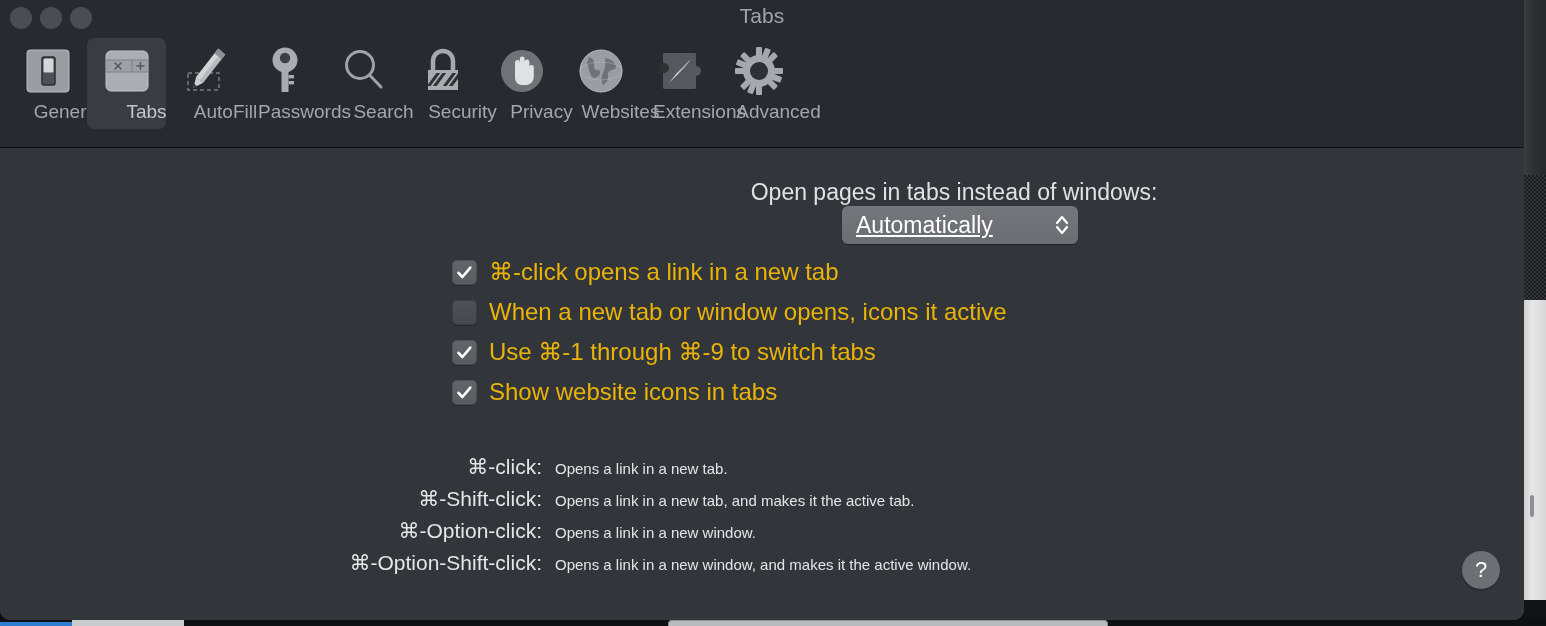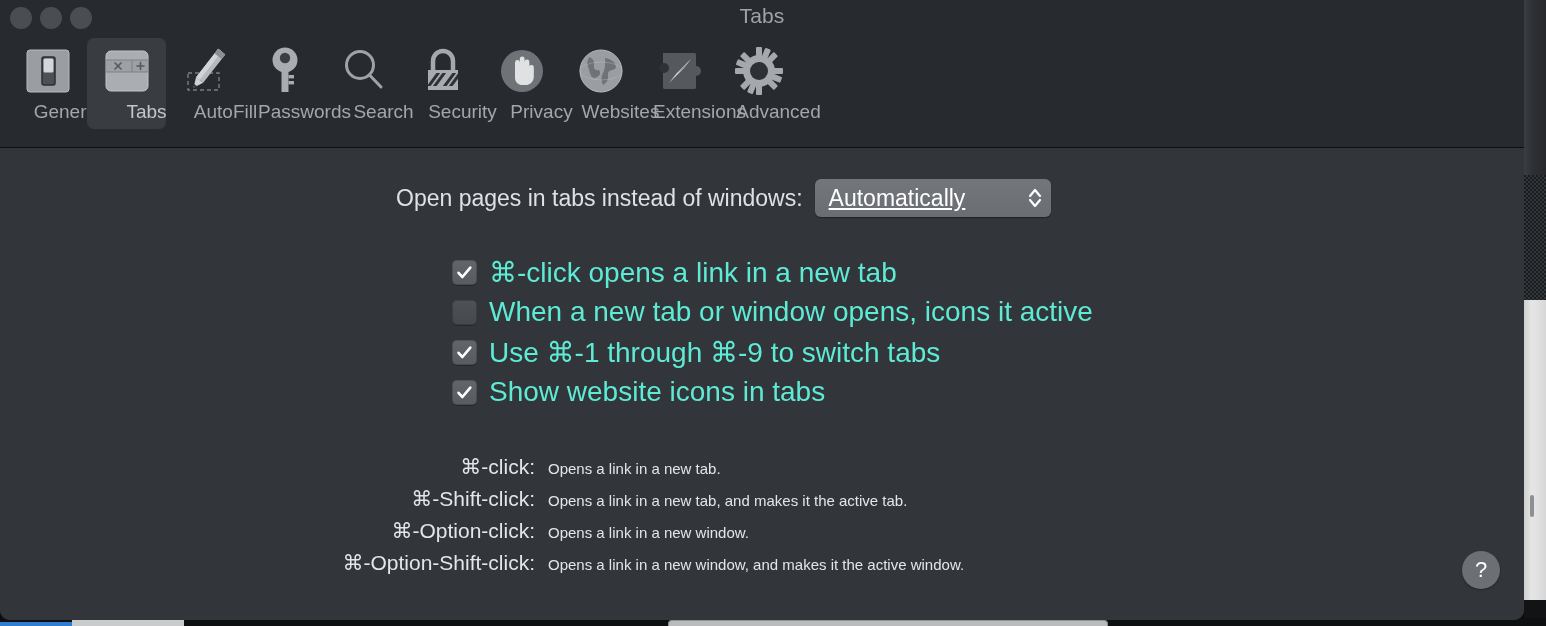--- a/index.html
+++ b/index.html
@@ -152,20 +152,21 @@
   }
 
   #popup-row {
     position: absolute;
     left: 0; top: 31px;
     width: 1524px;
     display: flex;
     align-items: center;
     justify-content: flex-start;
     padding-left: 396px;
+    flex-direction: column;
   }
   #popup-label {
     font-size: 23px;
     color: #dfe1e3;
     margin-right: 12px;
     white-space: nowrap;
   }
   #popup-button {
     display: inline-flex;
     align-items: center;
@@ -216,22 +217,22 @@
     display: flex;
     align-items: center;
     justify-content: center;
     flex: none;
     margin-right: 12px;
   }
   .cb-box.unchecked {
     background: linear-gradient(to bottom, #4e5155 0%, #45484c 100%);
   }
   .cb-label {
-    font-size: 28px;
-    color: #5eead4;
+    font-size: 24px;
+    color: #eab308;
     white-space: nowrap;
   }
 
   
   #shortcut-table {
     position: absolute;
     left: 0; top: 307px;
     width: 1524px;
     display: flex;
     flex-direction: column;
@@ -242,20 +243,21 @@
     align-items: baseline;
     height: 29px;
   }
   .sc-key {
     width: 548px;
     text-align: right;
     font-size: 21px;
     color: #e3e5e7;
     white-space: nowrap;
     padding-right: 13px;
+    margin-left: 7px;
   }
   .sc-desc {
     font-size: 15px;
     color: #e3e5e7;
     white-space: nowrap;
   }
 
   
   #help-button {
     position: absolute;

